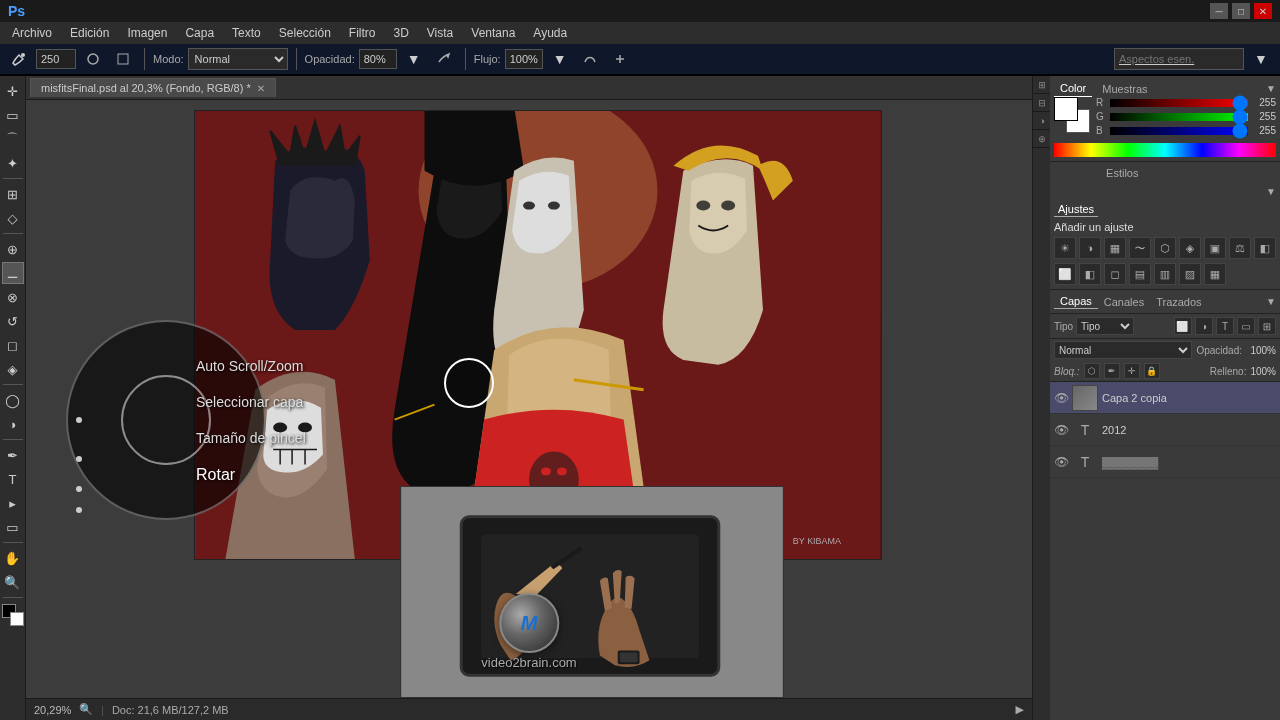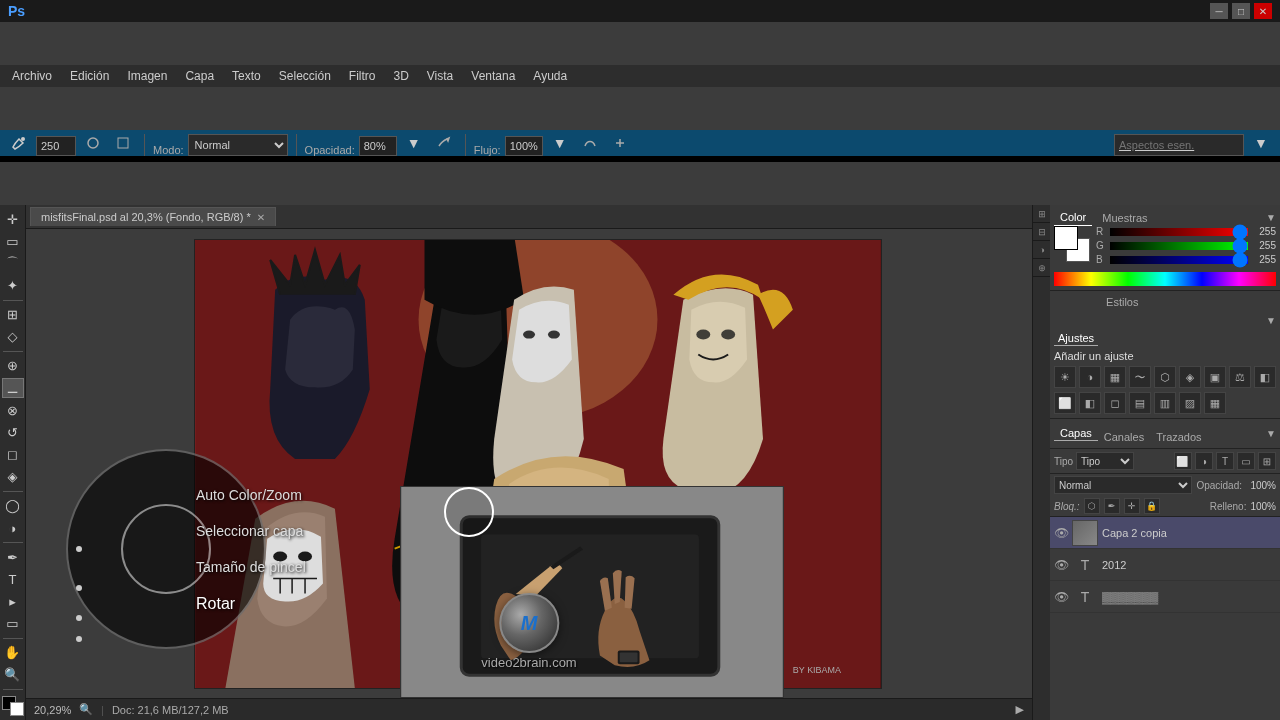--- a/index.html
+++ b/index.html
@@ -39,26 +39,26 @@
     }
     .menu-item {
       padding: 2px 8px;
       cursor: pointer;
       color: #ccc;
     }
 
     
     #toolbar {
       height: 32px;
-      background: #0c4a6e;
-      display: flex;
-      align-items: flex-end;
+      background: #0f172a;
+      display: flex;
+      align-items: center;
       padding: 0 6px;
       gap: 4px;
-      border-bottom: 6px solid #000000;
+      border-bottom: 2px solid #000000;
     }
     .toolbar-sep { width: 1px; height: 22px; background: #555; margin: 0 4px; }
     .toolbar-btn {
       width: 26px; height: 26px;
       background: transparent;
       border: 1px solid transparent;
       cursor: pointer;
       color: #ccc;
       font-size: 14px;
       display: flex; align-items: center; justify-content: center;
@@ -348,21 +348,21 @@
       flex: 1;
       background: #3a3a3a;
       display: flex;
       flex-direction: column;
     }
     .layers-header {
       display: flex; align-items: center; padding: 4px; border-bottom: 1px solid #222;
     }
     .layers-tab { font-size: 11px; cursor: pointer; padding: 1px 6px; }
     .layers-tab.active { color: #fff; border-bottom: 1px solid #aaa; }
-    .layers-tab:not(.active) { color: #aaa; margin-top: 7px; }
+    .layers-tab:not(.active) { color: #aaa; }
 
     .layers-toolbar {
       display: flex; align-items: center; padding: 3px 4px; gap: 3px; border-bottom: 1px solid #222;
     }
     .layers-select {
       background: #2a2a2a; border: 1px solid #444; color: #ccc; font-size: 10px; height: 18px;
     }
     .layers-btn {
       width: 18px; height: 18px;
       background: #2a2a2a; border: 1px solid #444;
@@ -516,21 +516,20 @@
       background: #2a2a2a;
       border-radius: 4px;
     }
 
     
     #app {
       display: flex;
       flex-direction: column;
       height: 720px;
       width: 1280px;
-      gap: 43px;
     }
     #workspace {
       display: flex;
       flex: 1;
       overflow: hidden;
     }
     #center-and-status {
       display: flex;
       flex-direction: column;
       flex: 1;
@@ -760,21 +759,21 @@
           <div class="inner-circle"></div>
 
           <div style="position:absolute; left:8px; top:50%; width:6px; height:6px; background:#ccc; border-radius:50%; transform:translateY(-50%);"></div>
           <div style="position:absolute; left:8px; top:70%; width:6px; height:6px; background:#ccc; border-radius:50%; transform:translateY(-50%);"></div>
           <div style="position:absolute; left:8px; top:85%; width:6px; height:6px; background:#ccc; border-radius:50%; transform:translateY(-50%);"></div>
           <div style="position:absolute; left:8px; top:96%; width:6px; height:6px; background:#ccc; border-radius:50%; transform:translateY(-50%);"></div>
         </div>
 
         <div id="menu-items">
           <div class="menu-option">
-            <span>Auto Color/Zoom</span>
+            <span>Auto Scroll/Zoom</span>
           </div>
           <div class="menu-option">
             <span>Seleccionar capa</span>
           </div>
           <div class="menu-option">
             <span>Tamaño de pincel</span>
           </div>
           <div class="menu-option active-item">
             <span>Rotar</span>
           </div>

